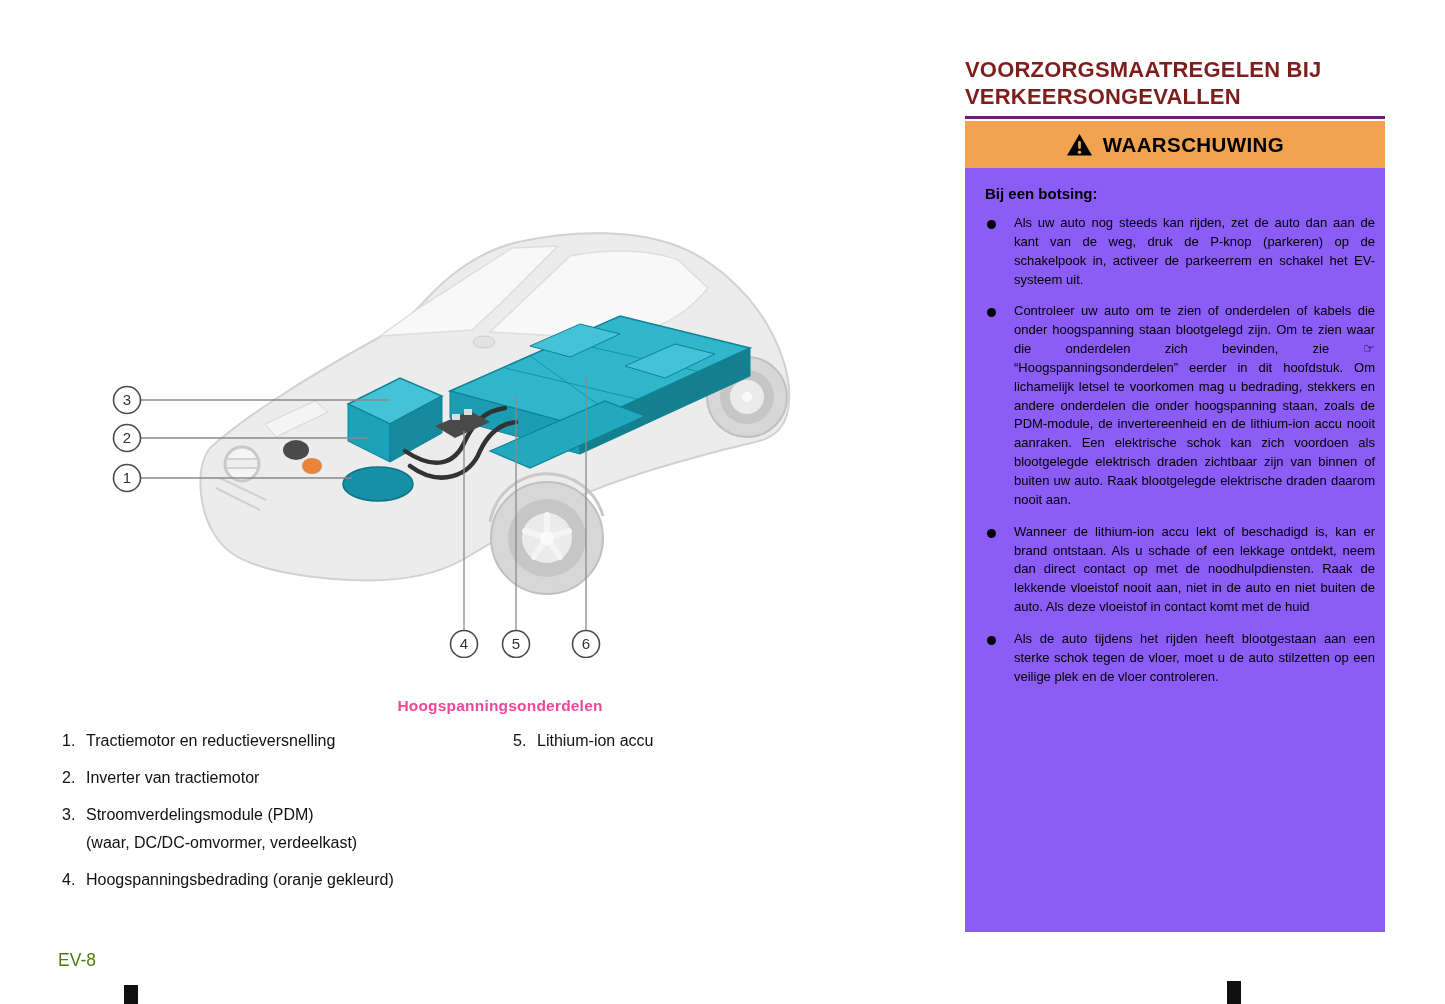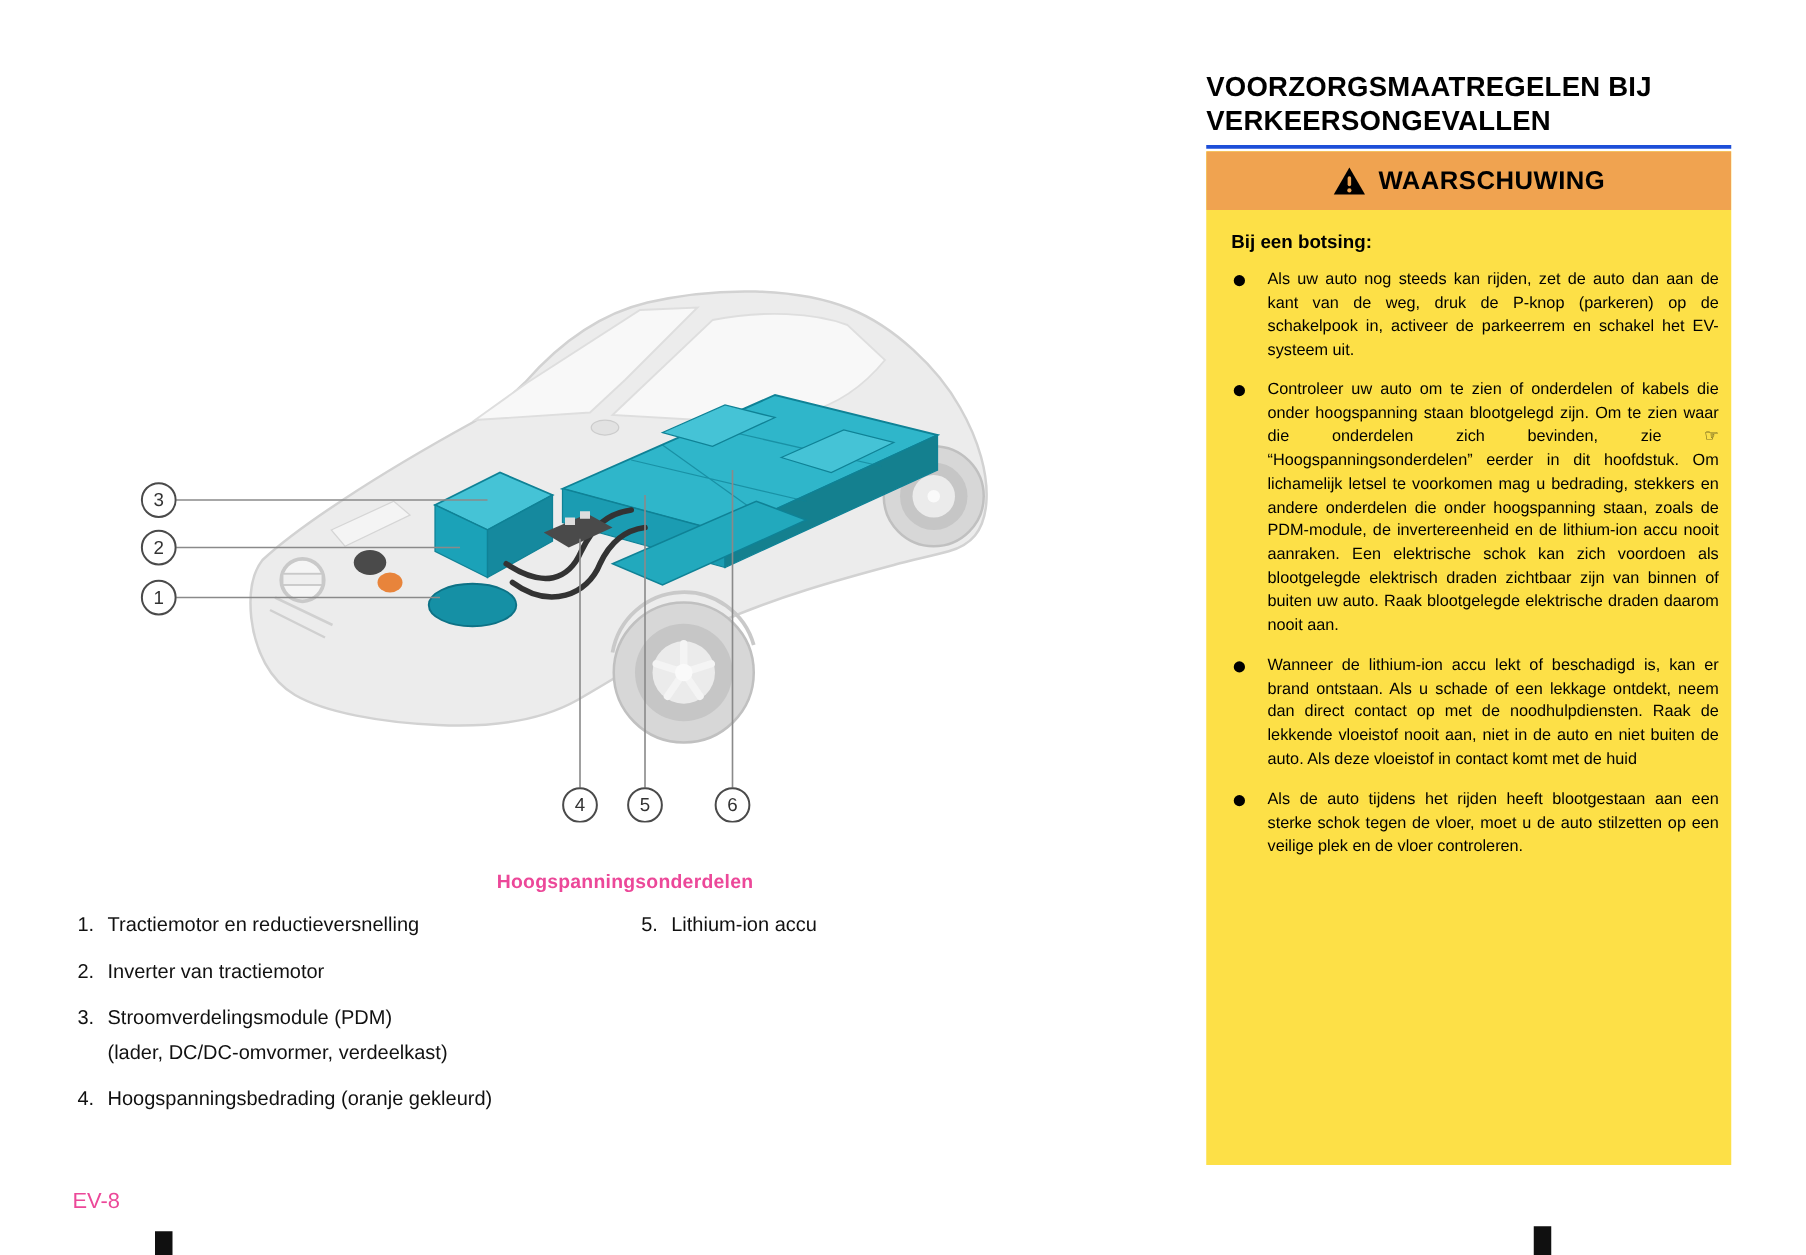--- a/index.html
+++ b/index.html
@@ -15,34 +15,34 @@
     position:absolute; left:60px; top:697px; width:880px; text-align:center;
     font-size:15.5px; font-weight:bold; letter-spacing:0.2px; color:#ec4899;
   }
   .legend { position:absolute; left:58px; top:730px; width:880px; font-size:16px; color:#111; }
   .legend-col-left  { position:absolute; left:4px;   top:0; width:440px; }
   .legend-col-right { position:absolute; left:455px; top:0; width:300px; }
   .legend-item { position:relative; margin-bottom:15px; line-height:22px; }
   .legend-item .lnum { display:inline-block; width:24px; }
   .legend-sub { padding-left:24px; margin-top:6px; }
 
-  .page-number { position:absolute; left:58px; top:950px; font-size:17.5px; color:#ec4899; }
+  .page-number { position:absolute; left:58px; top:950px; font-size:17.5px; color:#4d7c0f; }
   .print-mark { position:absolute; background:#101010; }
   .print-mark.left  { left:124px;  top:985px; width:14px; height:19px; }
   .print-mark.right { left:1227px; top:981px; width:14px; height:23px; }
 
   
   .section-title {
     position:absolute; left:965px; top:56px; width:420px;
     font-size:22px; font-weight:bold; line-height:27px; letter-spacing:0.2px;
-    color:#000000; border-bottom:3px solid #1d4ed8; padding-bottom:6px;
+    color:#7f1d1d; border-bottom:3px solid #701a75; padding-bottom:6px;
   }
   .warning-box {
     position:absolute; left:965px; top:121px; width:420px; height:811px;
-    background:#fde047; overflow:hidden;
+    background:#8b5cf6; overflow:hidden;
   }
   .warning-header {
     height:47px; background:#f0a350; display:flex; align-items:center; justify-content:center;
     gap:10px; font-size:20.5px; font-weight:bold; letter-spacing:0.4px; color:#000;
   }
   .warning-header svg { display:block; }
   .warning-body { padding:13px 10px 0 20px; color:#000; }
   .warning-intro { font-size:15px; font-weight:bold; margin:4px 0 12px 0; }
   .warning-list { list-style:none; }
   .warning-list li {
@@ -168,21 +168,21 @@
   <div class="legend">
     <div class="legend-col-left">
       <div class="legend-item">
         <span class="lnum">1.</span><span>Tractiemotor en reductieversnelling</span>
       </div>
       <div class="legend-item">
         <span class="lnum">2.</span><span>Inverter van tractiemotor</span>
       </div>
       <div class="legend-item">
         <span class="lnum">3.</span><span>Stroomverdelingsmodule (PDM)</span>
-        <div class="legend-sub">(lader, DC/DC-omvormer, verdeelkast)</div>
+        <div class="legend-sub">(waar, DC/DC-omvormer, verdeelkast)</div>
       </div>
       <div class="legend-item">
         <span class="lnum">4.</span><span>Hoogspanningsbedrading (oranje gekleurd)</span>
       </div>
     </div>
     <div class="legend-col-right">
       <div class="legend-item">
         <span class="lnum">5.</span><span>Lithium-ion accu</span>
       </div>
     </div>

